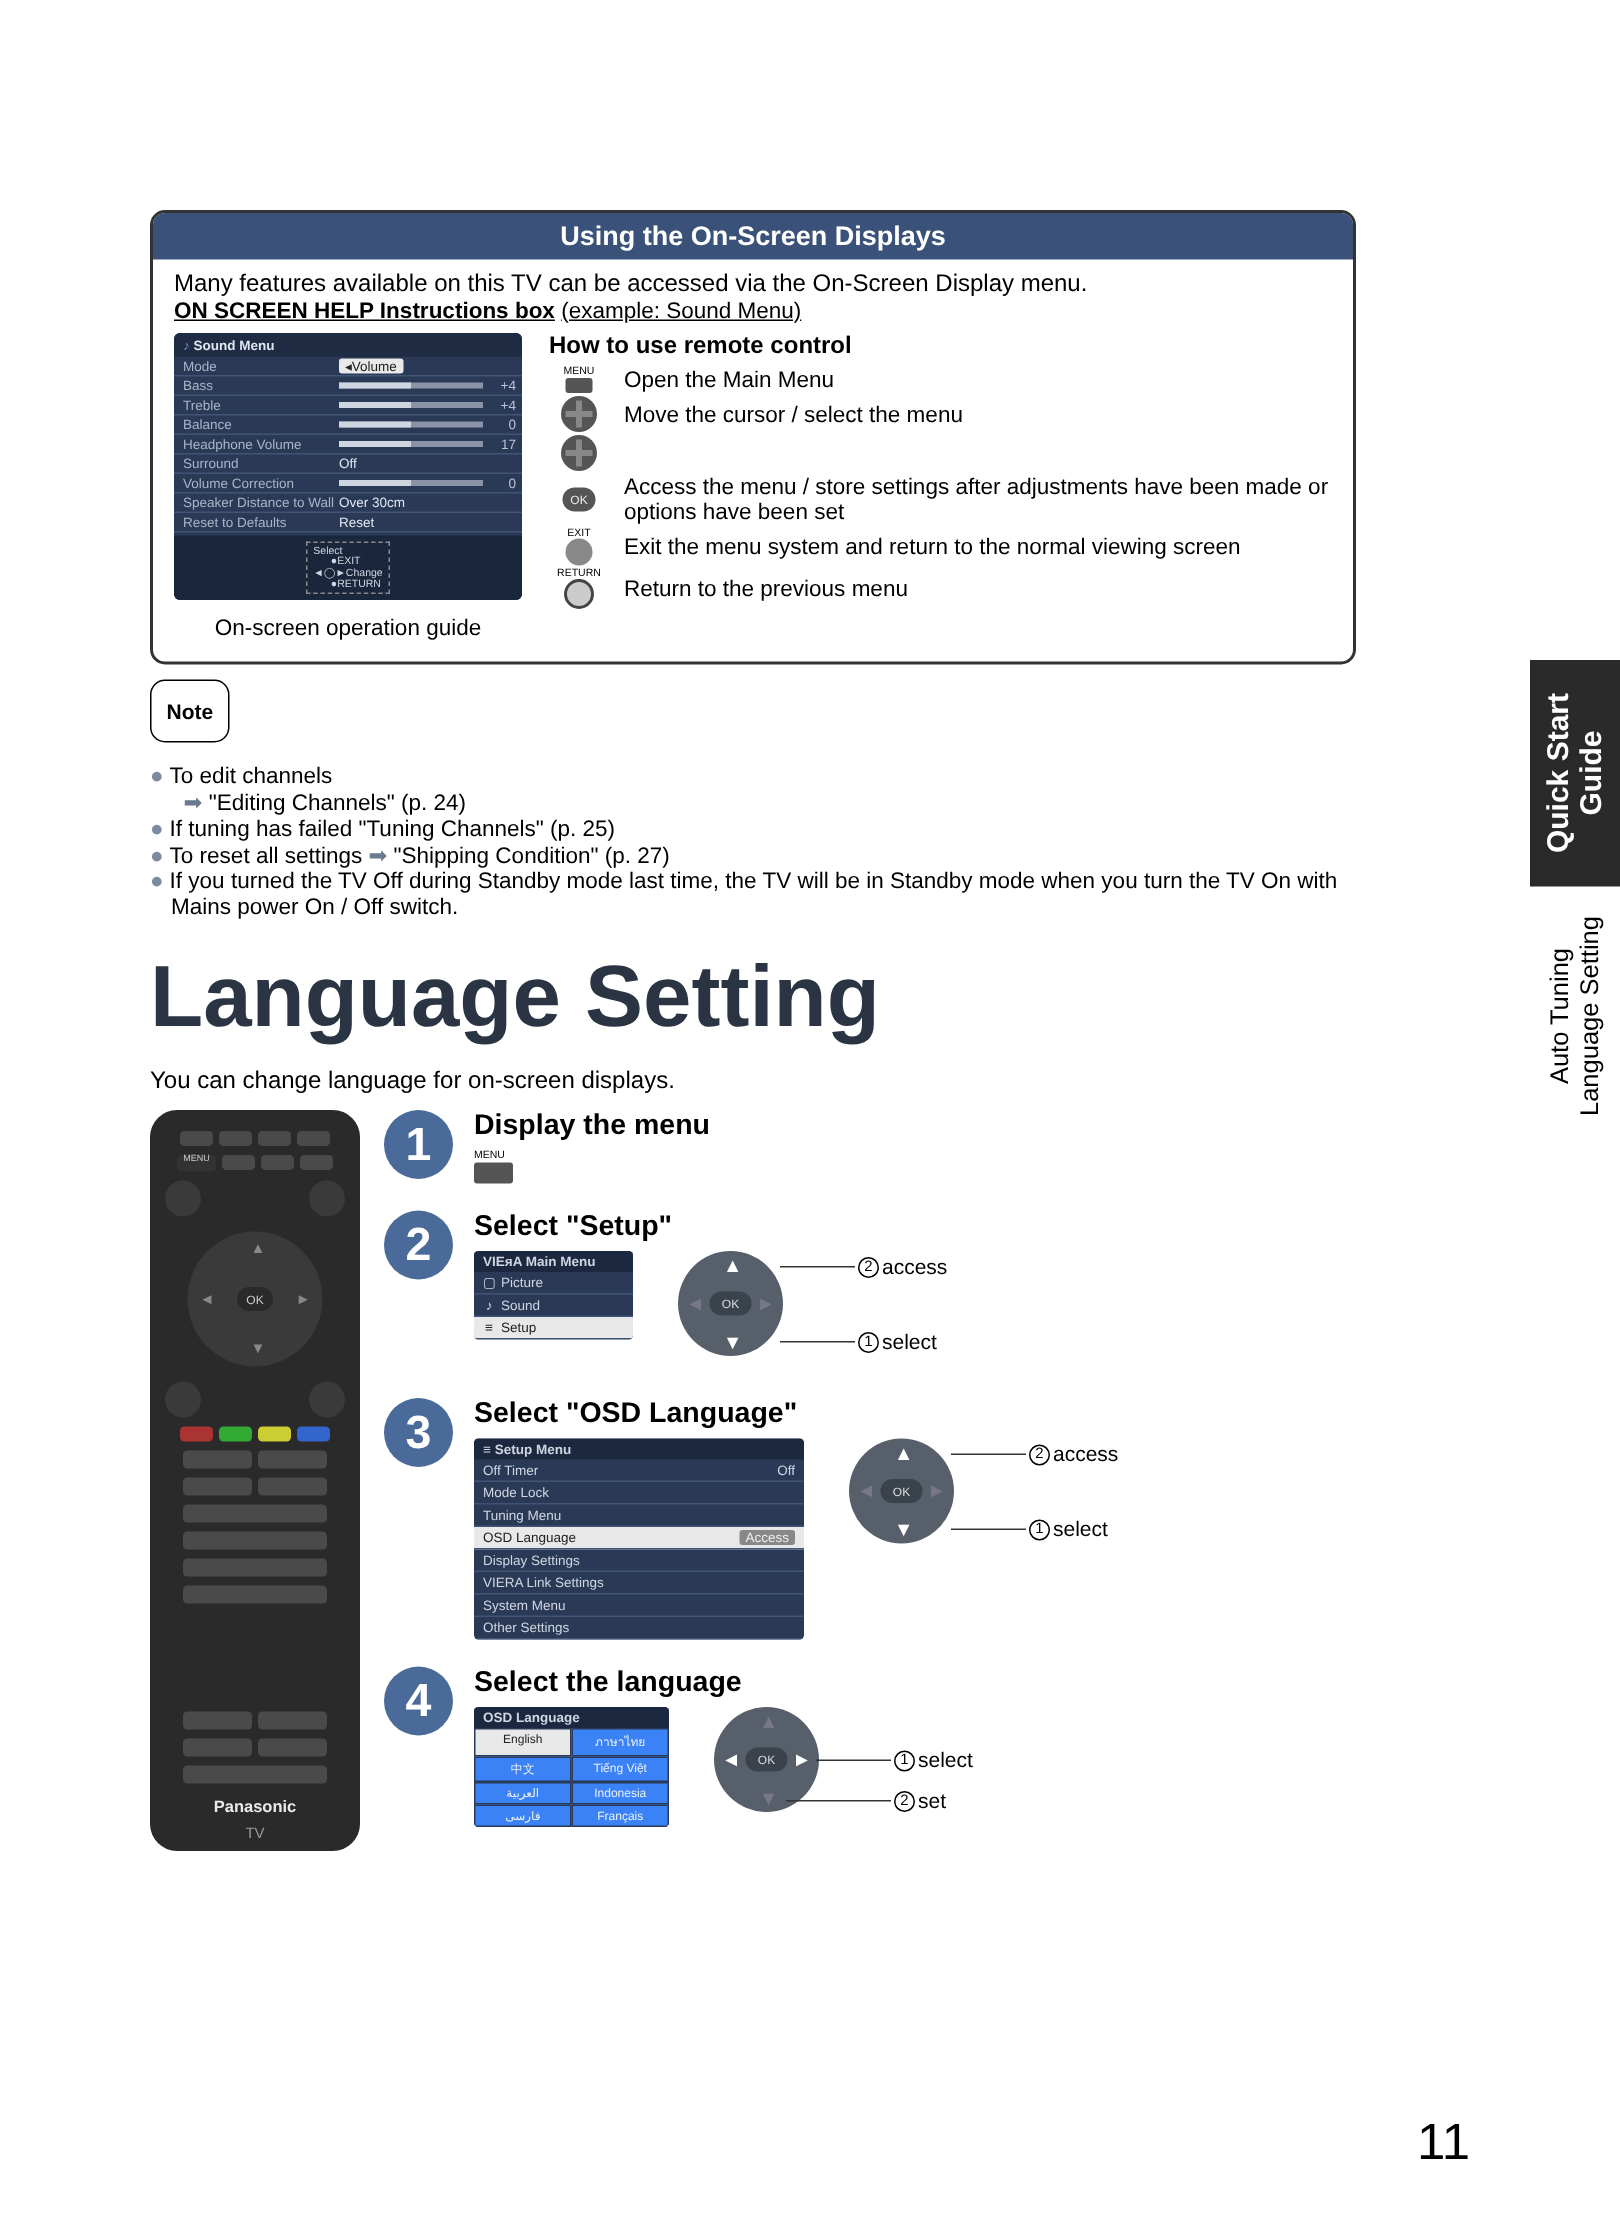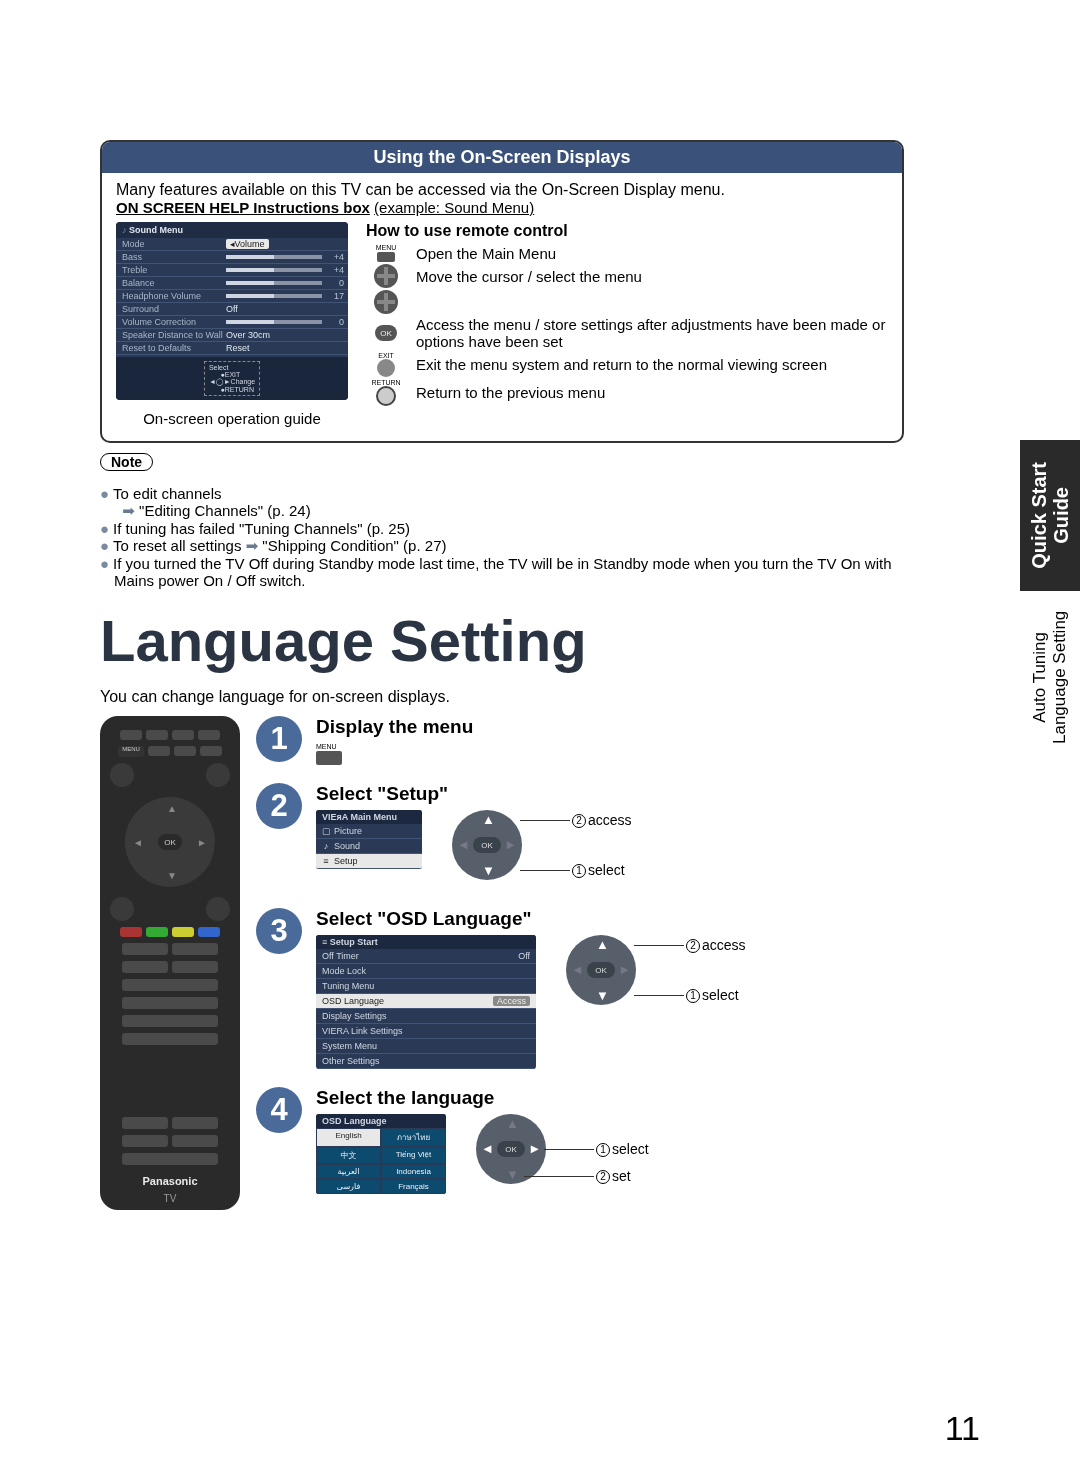--- a/index.html
+++ b/index.html
@@ -28,21 +28,21 @@
   .ht-row{display:flex;align-items:center;gap:10px;margin-bottom:2px;font-size:15px}
   .ht-ic{width:40px;display:flex;flex-direction:column;align-items:center;font-size:7px}
   .ic-key{width:18px;height:10px;background:#555;border-radius:2px;margin-top:1px}
   .ic-pad{width:24px;height:24px;border-radius:50%;background:#555;position:relative}
   .ic-pad::before,.ic-pad::after{content:"";position:absolute;background:#888}
   .ic-pad::before{left:10px;top:3px;width:4px;height:18px}
   .ic-pad::after{top:10px;left:3px;height:4px;width:18px}
   .ic-ok{width:22px;height:16px;background:#555;border-radius:8px;color:#eee;font-size:8px;display:flex;align-items:center;justify-content:center}
   .ic-ret{width:20px;height:20px;border-radius:50%;background:#ccc;border:2px solid #444}
   .ic-exit{width:18px;height:18px;border-radius:50%;background:#888}
-  .note{display:inline-block;border:1px solid #000;border-radius:10px;padding:0 10px;font-weight:bold;font-size:14px;margin-top:10px}
+  .note{display:inline-block;border:1px solid #000;border-radius:10px;padding:12px 10px;font-weight:bold;font-size:14px;margin-top:10px}
   .notes{font-size:15px;margin-top:14px;width:804px}
   .notes li{list-style:none;margin-left:0;text-indent:-14px;padding-left:14px}
   .notes li::before{content:"●";color:#7a8aa0;margin-right:4px}
   .arrow{color:#6a7a90}
   h1.title{font-size:58px;font-weight:bold;color:#2a3442;margin-top:18px}
   .subtitle{width:804px}
   .lang-intro{font-size:16px;margin-top:14px}
   .steps{display:flex;gap:16px;margin-top:10px}
   .remote{width:140px;flex-shrink:0}
   .remote-body{background:#2a2a2a;border-radius:18px;padding:14px 10px 6px 10px;color:#aaa;display:flex;flex-direction:column;align-items:center;gap:6px}
@@ -72,21 +72,21 @@
   .dpad2{width:70px;height:70px;border-radius:50%;background:#565f6a;position:relative;flex-shrink:0}
   .dpad2 .ok{position:absolute;left:21px;top:27px;width:28px;height:16px;background:#3a424c;border-radius:8px;color:#ddd;font-size:8px;display:flex;align-items:center;justify-content:center}
   .dpad2 .t{position:absolute;font-size:13px;color:#fff}
   .dpad2 .up{left:30px;top:2px}
   .dpad2 .dn{left:30px;bottom:2px}
   .dpad2 .lf{left:5px;top:27px}
   .dpad2 .rt{right:5px;top:27px}
   .lead-lbl{font-size:14px;white-space:nowrap}
   .circ{display:inline-block;width:14px;height:14px;border:1px solid #000;border-radius:50%;font-size:10px;line-height:12px;text-align:center;vertical-align:middle;margin-right:2px}
   .lang-grid{width:130px}
-  .lang-cell{background:#0c4a6e;color:#eaf0f8;text-align:center;font-size:8px;padding:2px 0;border:1px solid #2a3a56}
+  .lang-cell{background:#3b82f6;color:#eaf0f8;text-align:center;font-size:8px;padding:2px 0;border:1px solid #2a3a56}
   .lang-cell.sel{background:#e8e8e8;color:#222}
   .pageno{position:absolute;right:100px;bottom:30px;font-size:34px}
   .sidetab{position:absolute;right:60px;top:440px;transform:rotate(-90deg);transform-origin:right top;display:flex;gap:20px;align-items:center}
   .tab-dark{background:#2a2a2a;color:#fff;padding:8px 22px;font-size:20px;font-weight:bold;text-align:center;line-height:22px}
   .tab-light{font-size:17px;text-align:center;line-height:20px}
   .dpad-wrap{position:relative;width:200px;height:80px}
   .lead1{position:absolute;left:68px;top:10px;width:50px;border-top:1px solid #333}
   .lead2{position:absolute;left:68px;top:60px;width:50px;border-top:1px solid #333}
   .dash-note{display:inline-block;border:1px dashed #888;padding:2px 4px;text-align:center}
 </style>
@@ -356,21 +356,21 @@
           </div>
         </div>
       </div>
 
       <div class="step">
         <div class="ball">3</div>
         <div class="step-body">
           <h3>Select "OSD Language"</h3>
           <div class="step-inner">
             <div class="mini" style="width:220px">
-              <div class="mini-hdr">≡ <span>Setup Start</span></div>
+              <div class="mini-hdr">≡ <span>Setup Menu</span></div>
               <div id="setup-rows">
                   <div class="mini-row">
                     <span style="flex:1">Off Timer</span>
                     <span style="">Off</span>
                   </div>
                   <div class="mini-row">
                     <span style="flex:1">Mode Lock</span>
                   </div>
                   <div class="mini-row">
                     <span style="flex:1">Tuning Menu</span>

